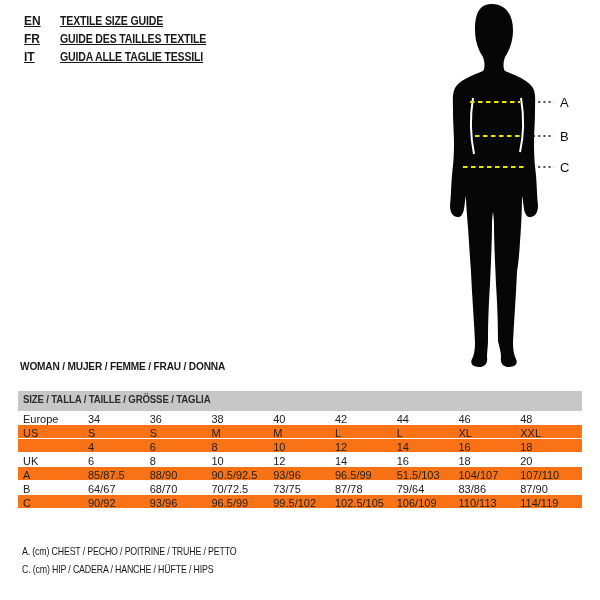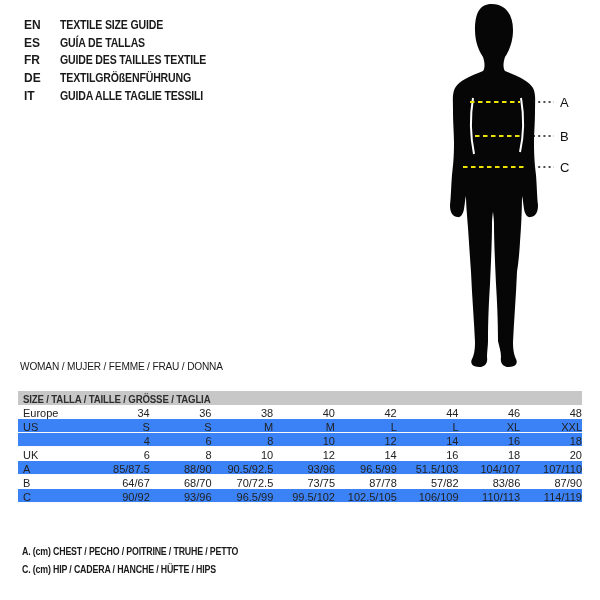--- a/index.html
+++ b/index.html
@@ -1,64 +1,56 @@
 <!DOCTYPE html>
 <html><head>
 <meta charset="utf-8">
 <style>
   html,body{margin:0;padding:0;background:#fff;}
   .canvas{position:relative;width:600px;height:600px;background:#ffffff;overflow:hidden;
           font-family:"Liberation Sans",sans-serif;color:#1a1a1a;}
 
   
   .lang-block{position:absolute;left:24px;top:14px;}
-  .lang-row{display:flex;align-items:flex-end;height:17.8px;font-weight:bold;font-size:12px;}
+  .lang-row{display:flex;align-items:flex-start;height:17.8px;font-weight:bold;font-size:12px;text-decoration:underline;}
   .lang-code{width:36px;flex:0 0 36px;}
   .cond{display:inline-block;transform:scaleX(0.88);transform-origin:0 50%;white-space:nowrap;letter-spacing:-0.2px;}
 
   
   .figure{position:absolute;left:430px;top:0;}
   .marker-letter{font-family:"Liberation Sans",sans-serif;font-size:13px;font-weight:500;}
 
   
-  .section-title{position:absolute;left:20px;top:360px;font-size:11.5px;font-weight:normal;}
+  .section-title{position:absolute;left:20px;top:360px;font-size:11.5px;font-weight:bold;}
 
   
   .size-table{position:absolute;left:18px;top:391px;width:564px;font-size:11px;}
-  .thead{height:14px;line-height:17px;background:#c7c7c7;padding-left:5px;font-weight:600;color:#2e2e2e;}
+  .thead{height:20px;line-height:17px;background:#c7c7c7;padding-left:5px;font-weight:600;color:#2e2e2e;}
   .trow{display:grid;grid-template-columns:70px repeat(8,1fr);height:14px;line-height:16.7px;color:#222;}
-  .trow.shade{background:#3b82f6;box-shadow:inset 0 -1px 0 #fafafa;}
+  .trow.shade{background:#f97316;box-shadow:inset 0 -1px 0 #fafafa;}
   .trow .rl{padding-left:5px;text-align:left;}
-  .trow .cell{text-align:right;}
+  .trow .cell{text-align:left;}
 
   
   .notes{position:absolute;left:22px;top:543px;}
-  .note-line{height:17.6px;line-height:17.6px;font-weight:bold;font-size:10.5px;}
+  .note-line{height:17.6px;line-height:17.6px;font-weight:normal;font-size:10.5px;}
 </style>
 </head>
 <body>
 
 <div class="canvas">
 
   <div class="lang-block" id="langs">
       <div class="lang-row">
         <span class="lang-code">EN</span>
         <span class="cond">TEXTILE SIZE GUIDE</span>
       </div>
       <div class="lang-row">
-        <span class="lang-code">ES</span>
-        <span class="cond">GUÍA DE TALLAS</span>
-      </div>
-      <div class="lang-row">
         <span class="lang-code">FR</span>
         <span class="cond">GUIDE DES TAILLES TEXTILE</span>
-      </div>
-      <div class="lang-row">
-        <span class="lang-code">DE</span>
-        <span class="cond">TEXTILGRÖßENFÜHRUNG</span>
       </div>
       <div class="lang-row">
         <span class="lang-code">IT</span>
         <span class="cond">GUIDA ALLE TAGLIE TESSILI</span>
       </div>
     </div>
 
   <svg class="figure" width="170" height="380" viewBox="0 0 170 380" xmlns="http://www.w3.org/2000/svg">
     <path d="M62 4 C75 4 83 14 83 30 C83 42 79 51 75 57 C73 63 73 68 75 71
          C88 76 99 81 103 88 C106 94 105 101 105 110 C105 124 104 133 104 143
@@ -156,21 +148,21 @@
           <div class="cell">104/107</div>
           <div class="cell">107/110</div>
         </div>
         <div class="trow">
           <div class="rl">B</div>
           <div class="cell">64/67</div>
           <div class="cell">68/70</div>
           <div class="cell">70/72.5</div>
           <div class="cell">73/75</div>
           <div class="cell">87/78</div>
-          <div class="cell">57/82</div>
+          <div class="cell">79/64</div>
           <div class="cell">83/86</div>
           <div class="cell">87/90</div>
         </div>
         <div class="trow shade">
           <div class="rl">C</div>
           <div class="cell">90/92</div>
           <div class="cell">93/96</div>
           <div class="cell">96.5/99</div>
           <div class="cell">99.5/102</div>
           <div class="cell">102.5/105</div>

